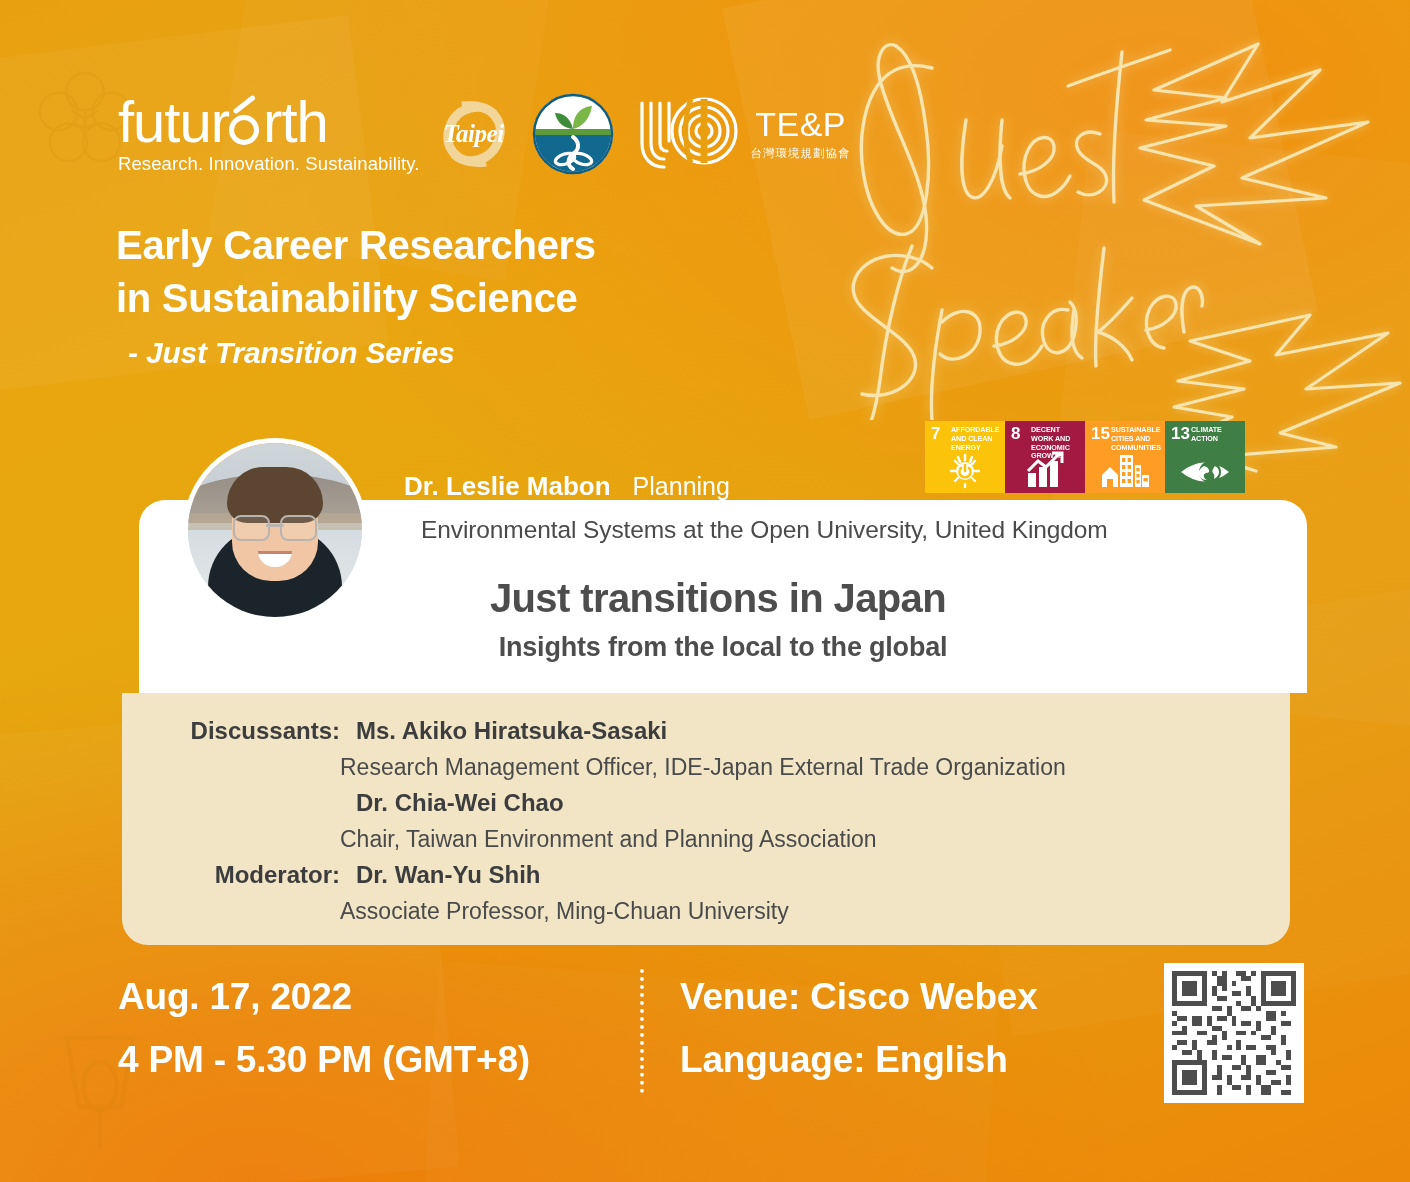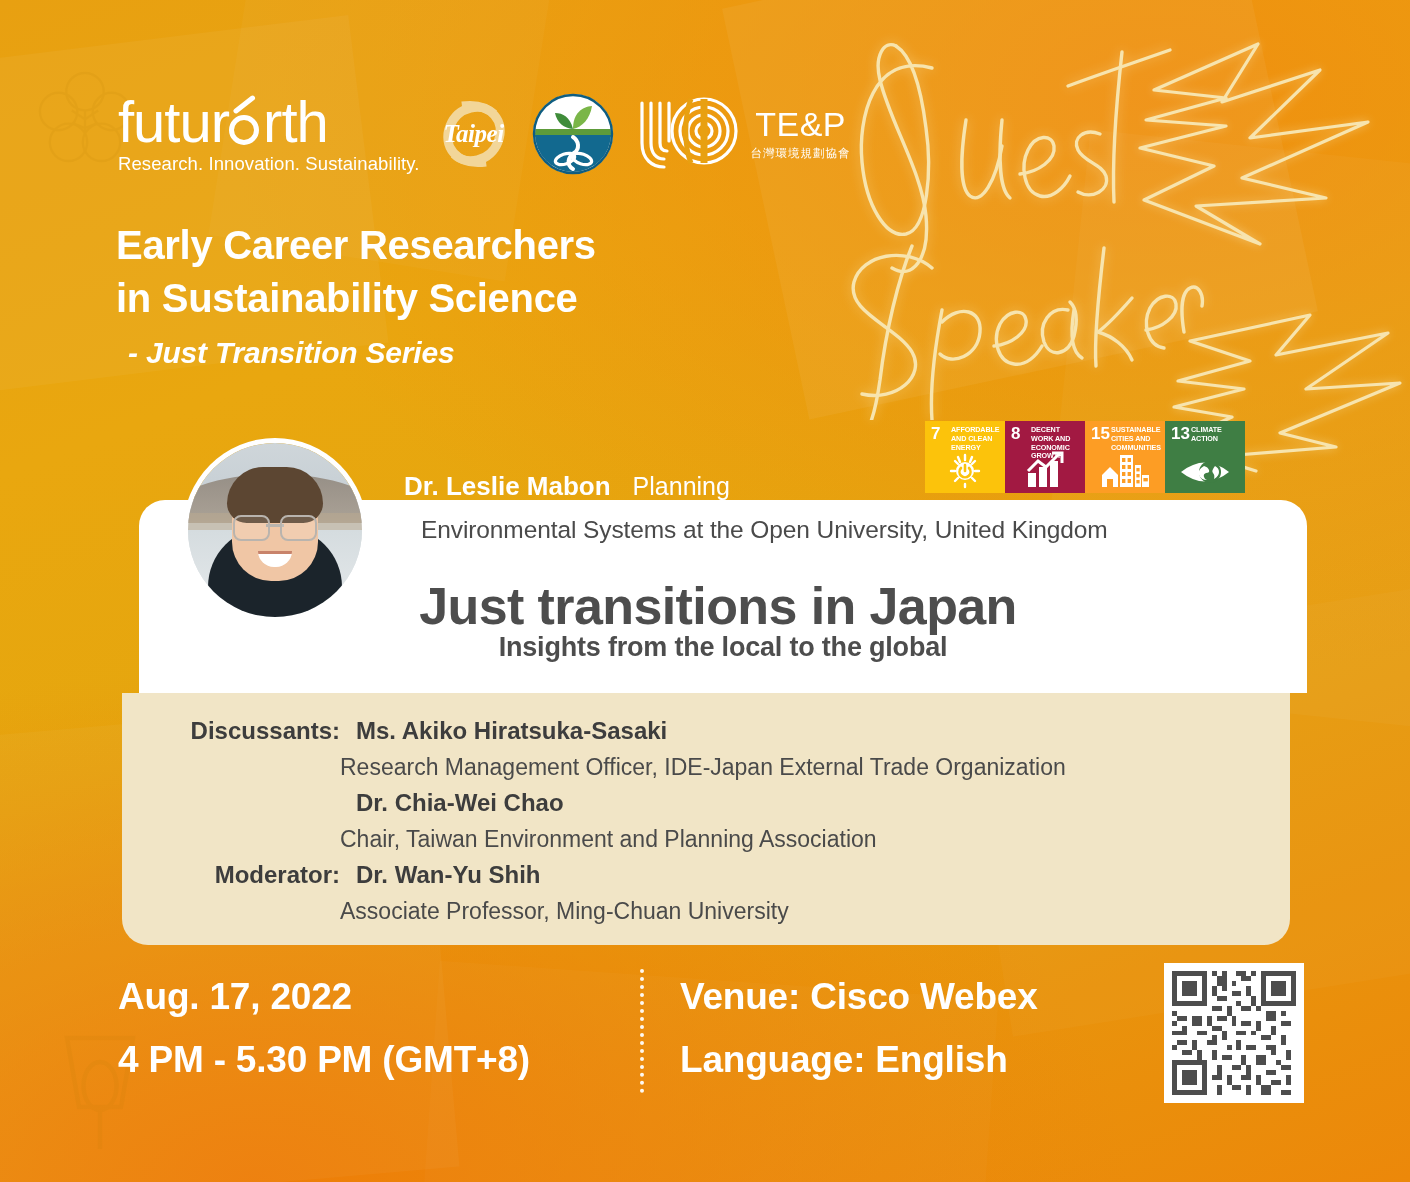--- a/index.html
+++ b/index.html
@@ -134,21 +134,21 @@
   .card-white{
     position:absolute;left:122px;top:500px;width:1168px;height:193px;
     background:#fff;border-radius:26px 26px 0 0;margin-left:17px;
   }
   .card-affil{
     position:absolute;left:282px;top:16px;
     font-size:24.5px;color:#4a4a4a;letter-spacing:-.1px;white-space:nowrap;
   }
   .talk-title{
     position:absolute;left:0;right:10px;top:76px;text-align:center;
-    font-size:52px;font-weight:700;color:#4d4d4d;letter-spacing:-.6px;
+    font-size:40px;font-weight:700;color:#4d4d4d;letter-spacing:-.6px;
   }
   .talk-sub{
     position:absolute;left:0;right:0;top:132px;text-align:center;
     font-size:27px;font-weight:700;color:#4d4d4d;letter-spacing:-.2px;
   }
 
   
   .card-cream{
     position:absolute;left:122px;top:693px;width:1168px;height:252px;
     background:#f1e5c6;border-radius:0 0 26px 26px;

